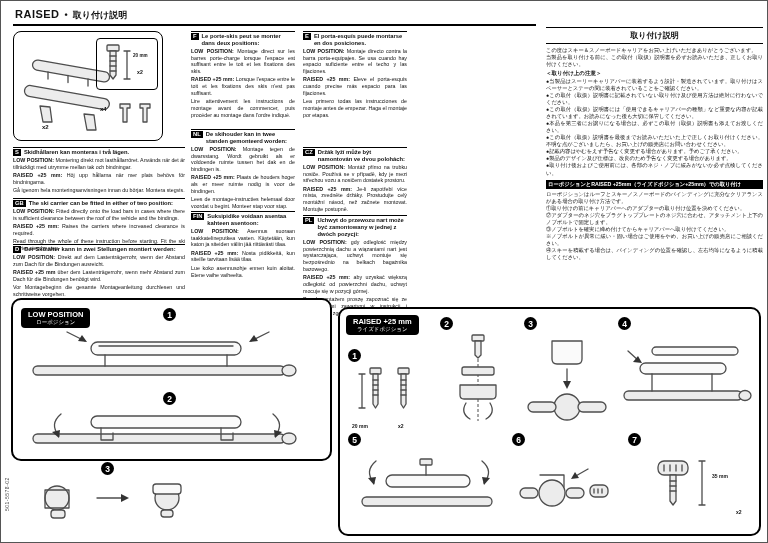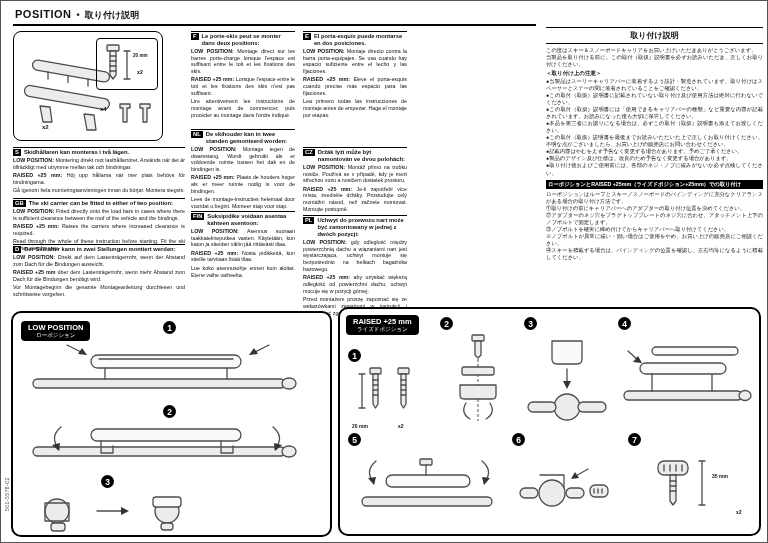--- a/index.html
+++ b/index.html
@@ -53,21 +53,21 @@
   .art .a { fill:#333; stroke:none; }
 
   .part-number { position:absolute; left:3px; top:510px; transform:rotate(-90deg); transform-origin:left top; font-size:5px; color:#444; letter-spacing:.5px; }
 </style>
 </head>
 <body>
 
 <div class="page">
 
   <div class="header">
-    <span class="title-en">POSITION</span>
+    <span class="title-en">RAISED</span>
     <span class="title-sep">•</span>
     <span class="title-jp">取り付け説明</span>
   </div>
   <div class="header-rule"></div>
 
   <div class="parts-box">
     <svg class="art" style="left:4px;top:26px" width="102" height="80" viewBox="0 0 102 80">
       <rect class="f" x="14" y="8" width="78" height="10" rx="5" transform="rotate(10 53 13)"></rect>
       <rect class="f" x="6" y="34" width="86" height="11" rx="5.5" transform="rotate(10 49 39)"></rect>
       <path class="f" d="M22 48 l3 16 h9 l-2 -15 z"></path>
@@ -222,21 +222,21 @@
     <div>
         <div class="jp-line">ローポジションはルーフとスキー／スノーボードのバインディングに充分なクリアランスがある場合の取り付け方法です。</div>
         <div class="jp-line">①取り付けの前にキャリアバーへのアダプターの取り付け位置を決めてください。</div>
         <div class="jp-line">②アダプターのネジ穴をプラグトッププレートのネジ穴に合わせ、アタッチメント上下のノブボルトで固定します。</div>
         <div class="jp-line">③ノブボルトを確実に締め付けてからキャリアバーへ取り付けてください。</div>
         <div class="jp-line">※ノブボルトが異常に緩い・固い場合はご使用をやめ、お買い上げの販売店にご相談ください。</div>
         <div class="jp-line">④スキーを積載する場合は、バインディングの位置を確認し、左右均等になるように積載してください。</div>
       </div>
   </div>
 
-  <div class="panel" style="left:10px;top:310px;width:321px;height:226px">
+  <div class="panel" style="left:10px;top:297px;width:321px;height:163px">
     <div class="plabel" style="left:8px;top:8px">
       <div class="plabel-en">LOW POSITION</div>
       <div class="plabel-jp">ローポジション</div>
     </div>
 
     <div class="badge" style="left:150px;top:8px">1</div>
     <svg class="art" style="left:14px;top:26px" width="292" height="62" viewBox="0 0 292 62">
       <rect class="f" x="6" y="40" width="252" height="9" rx="4.5"></rect>
       <ellipse class="f" cx="262" cy="44.5" rx="7" ry="5.5"></ellipse>
       <rect class="w" x="64" y="16" width="150" height="13" rx="6.5"></rect>

